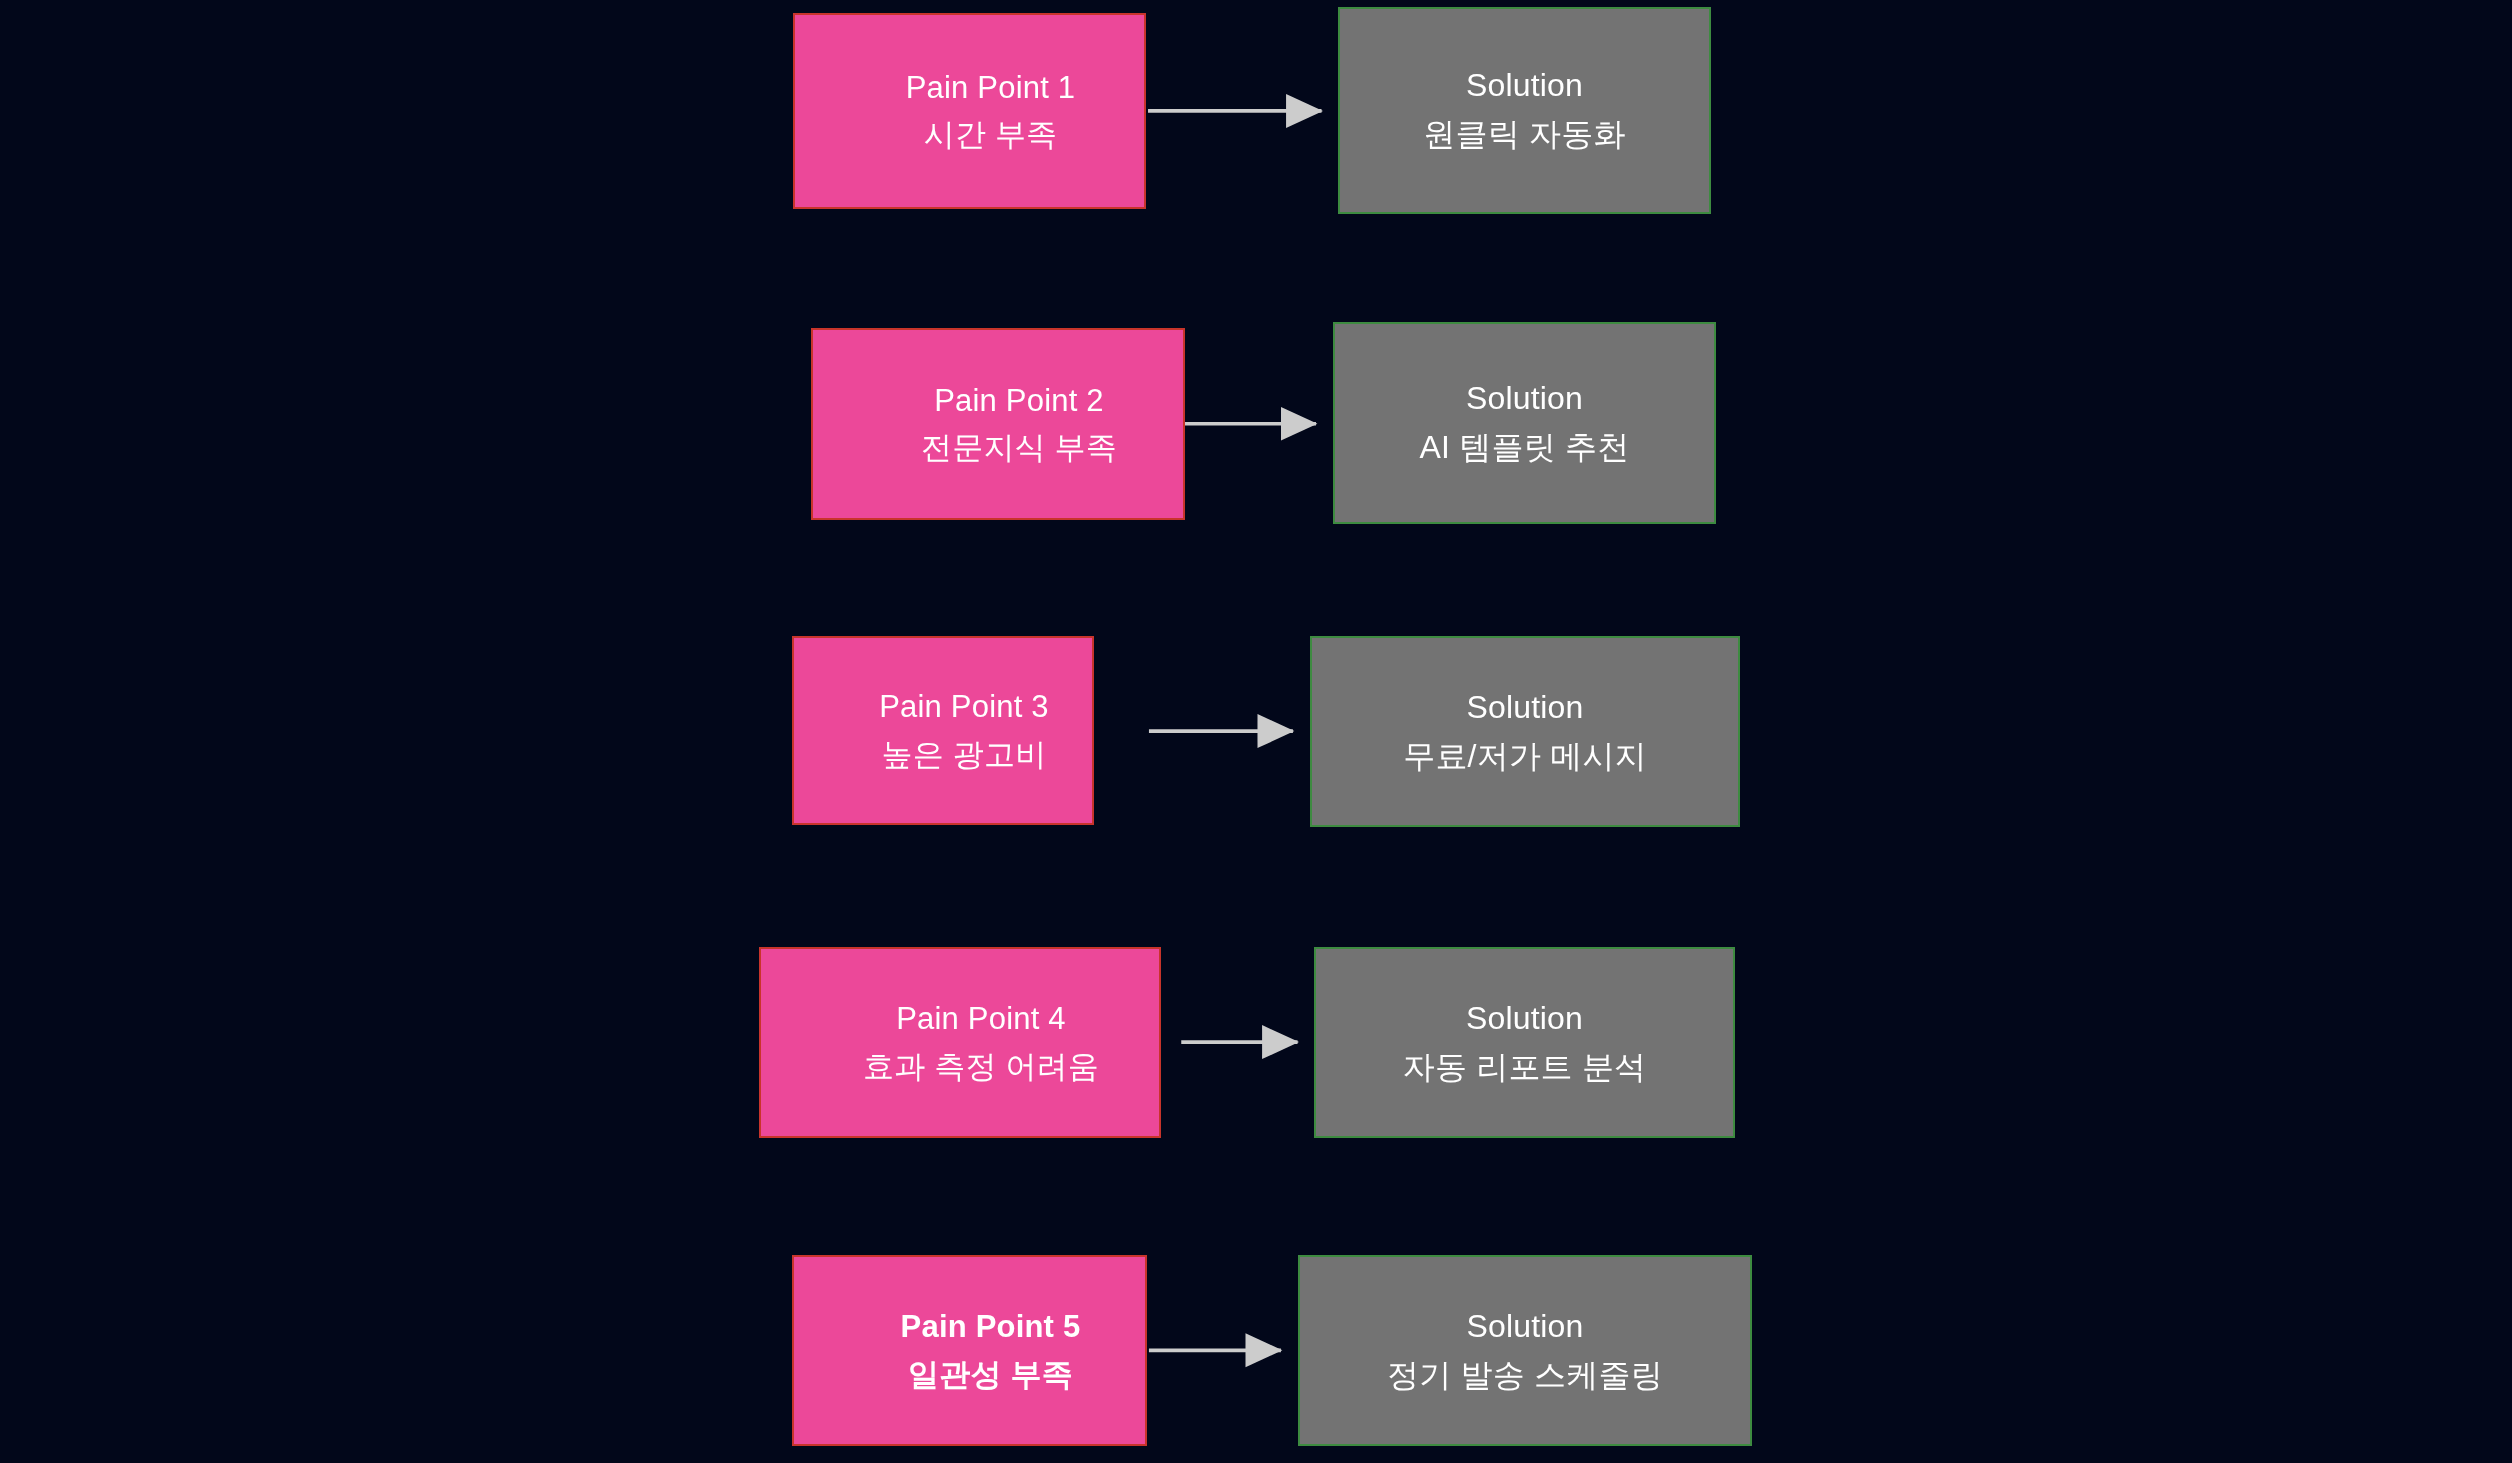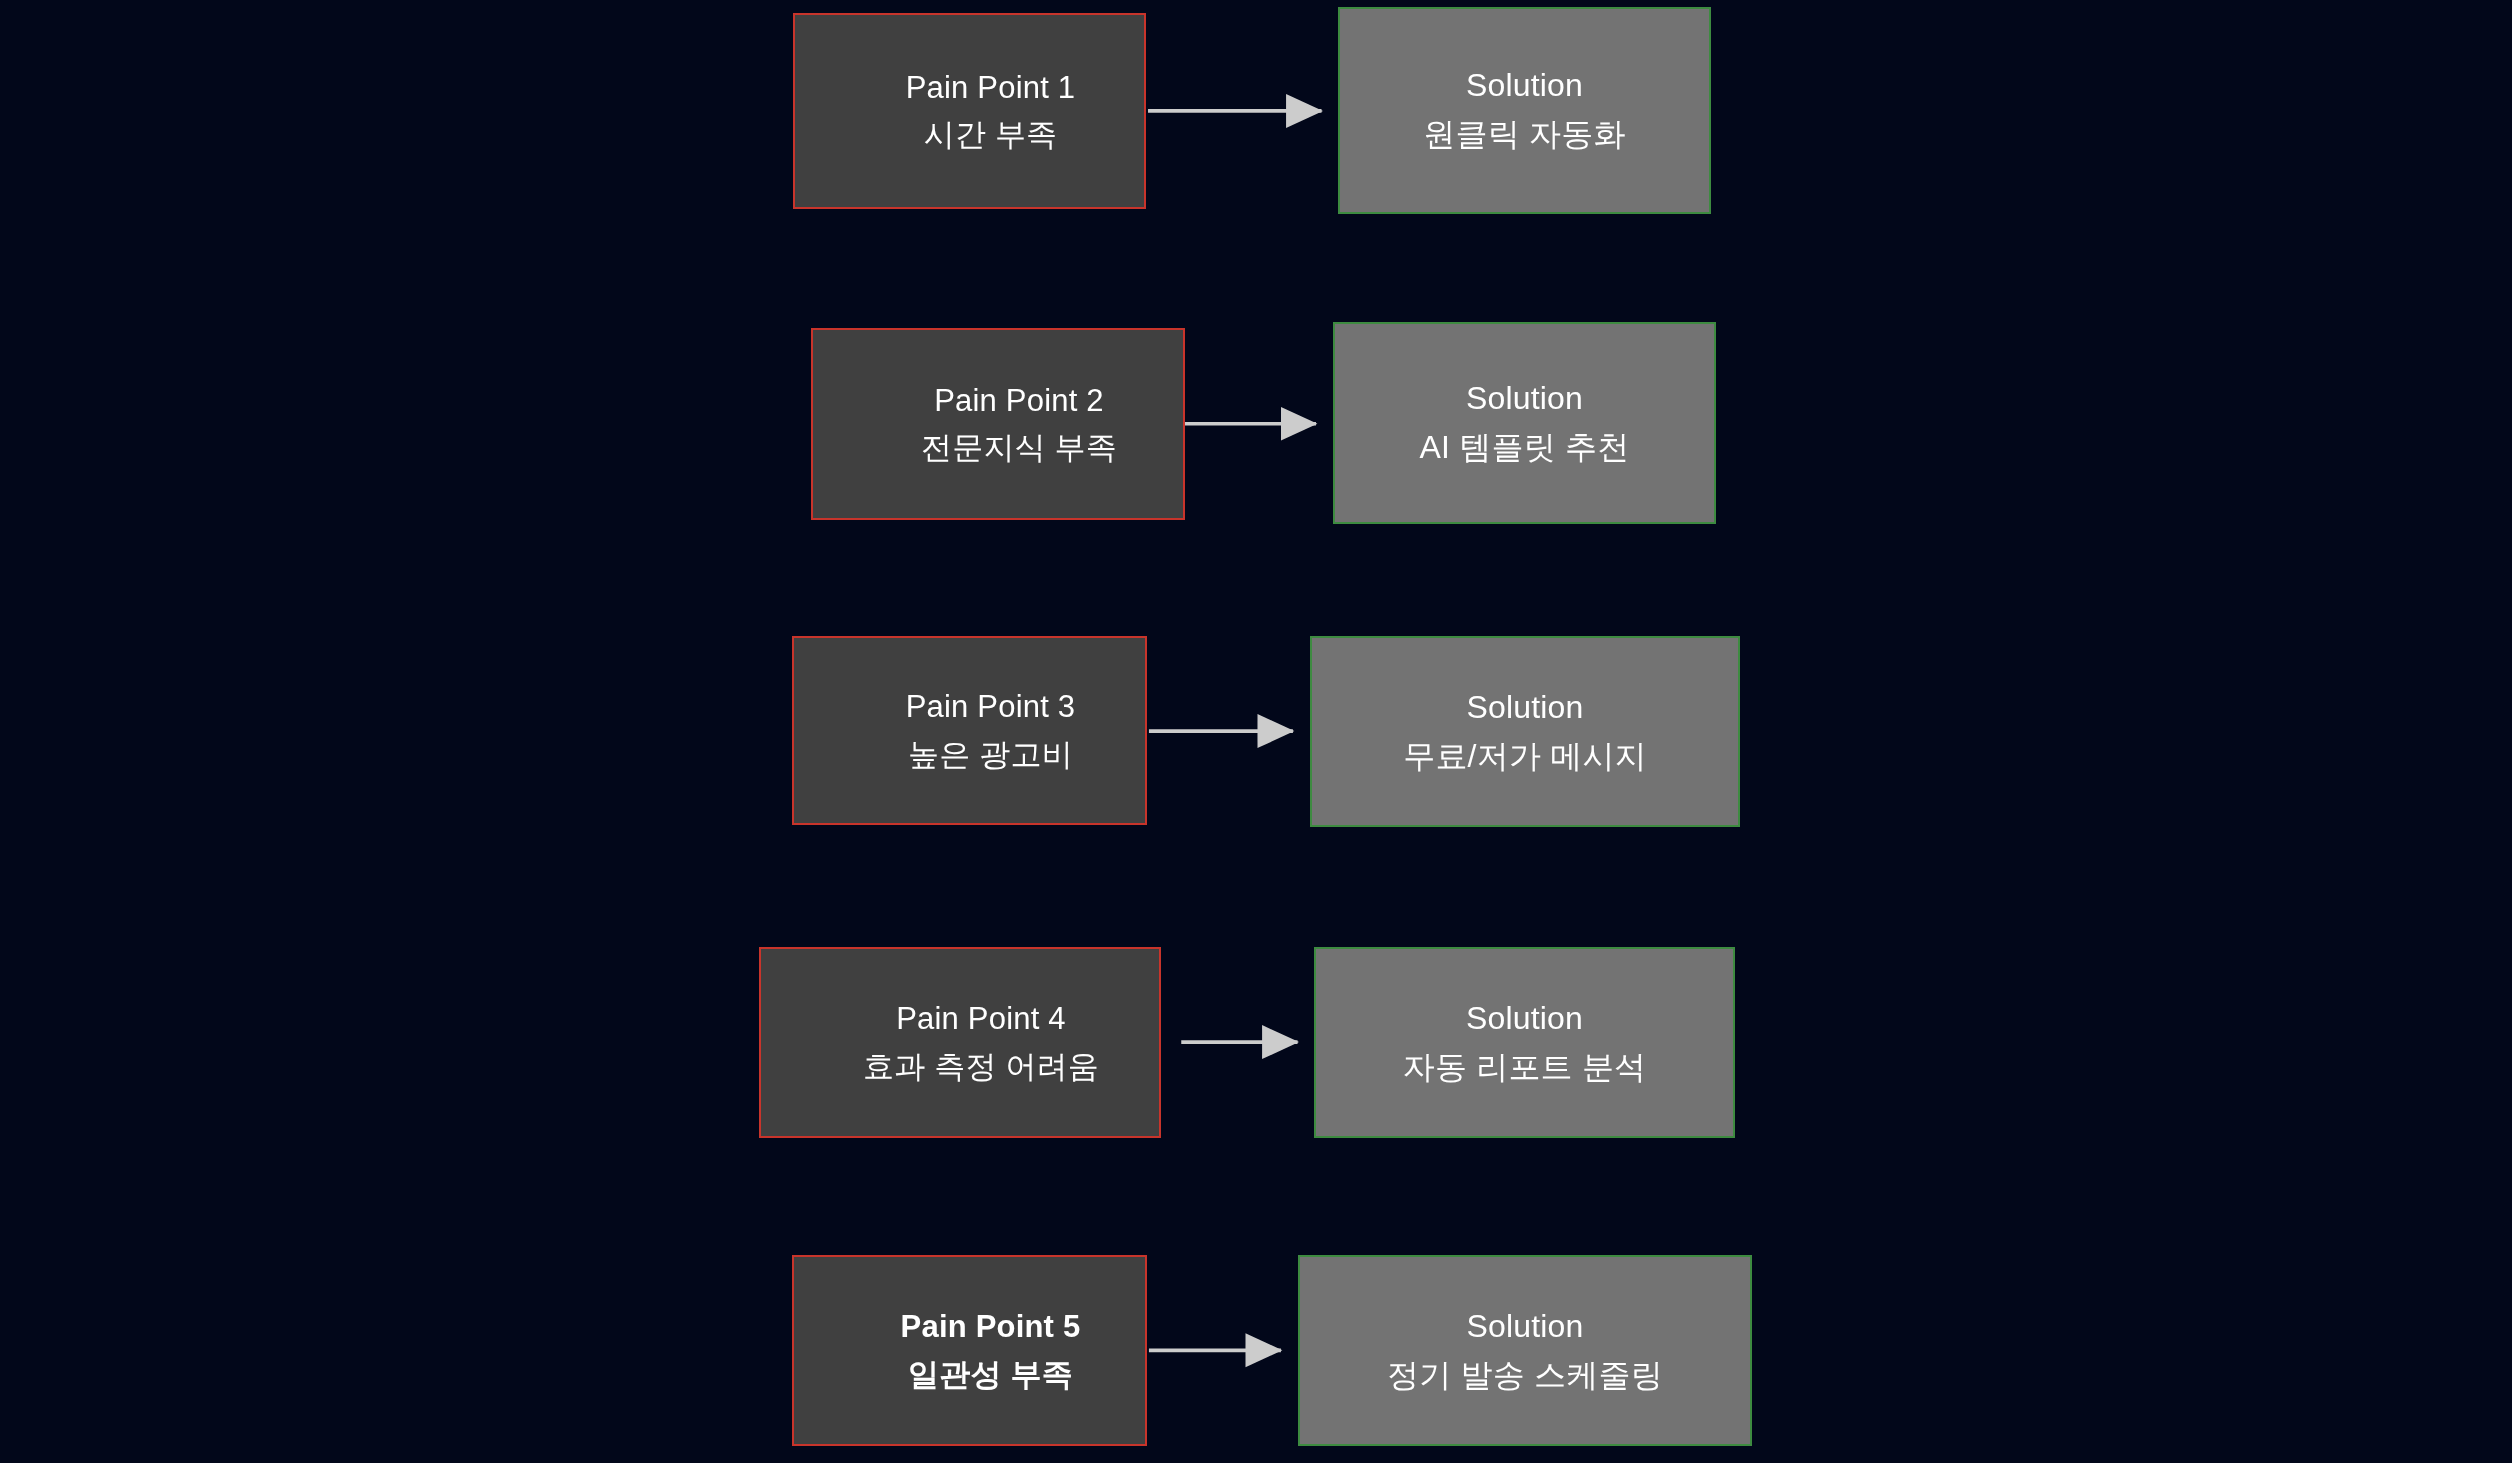--- a/index.html
+++ b/index.html
@@ -33,21 +33,21 @@
   }
   .node .l1 {
     display: block;
     white-space: nowrap;
   }
   .node .l2 {
     display: block;
     white-space: nowrap;
   }
   .pain {
-    background: #404040;
+    background: #ec4899;
     border: 2.8px solid #c8342b;
     padding-left: 42px;
   }
   .solution {
     background: #737373;
     border: 2.8px solid #3d8b40;
   }
   .arrow-layer {
     position: absolute;
     left: 0;
@@ -85,21 +85,21 @@
         <span class="l2">원클릭 자동화</span>
       </div>
       <div class="node pain" style="left: 811px; top: 328px; width: 374px; height: 192px; font-size: 31px;">
         <span class="l1">Pain Point 2</span>
         <span class="l2">전문지식 부족</span>
       </div>
       <div class="node solution" style="left: 1333px; top: 322px; width: 383px; height: 202px; font-size: 32px;">
         <span class="l1">Solution</span>
         <span class="l2">AI 템플릿 추천</span>
       </div>
-      <div class="node pain" style="left: 792px; top: 636px; width: 355px; height: 189px; font-size: 31px;">
+      <div class="node pain" style="left: 792px; top: 636px; width: 302px; height: 189px; font-size: 31px;">
         <span class="l1">Pain Point 3</span>
         <span class="l2">높은 광고비</span>
       </div>
       <div class="node solution" style="left: 1310px; top: 636px; width: 430px; height: 191px; font-size: 32px;">
         <span class="l1">Solution</span>
         <span class="l2">무료/저가 메시지</span>
       </div>
       <div class="node pain" style="left: 759px; top: 947px; width: 402px; height: 191px; font-size: 31px;">
         <span class="l1">Pain Point 4</span>
         <span class="l2">효과 측정 어려움</span>

